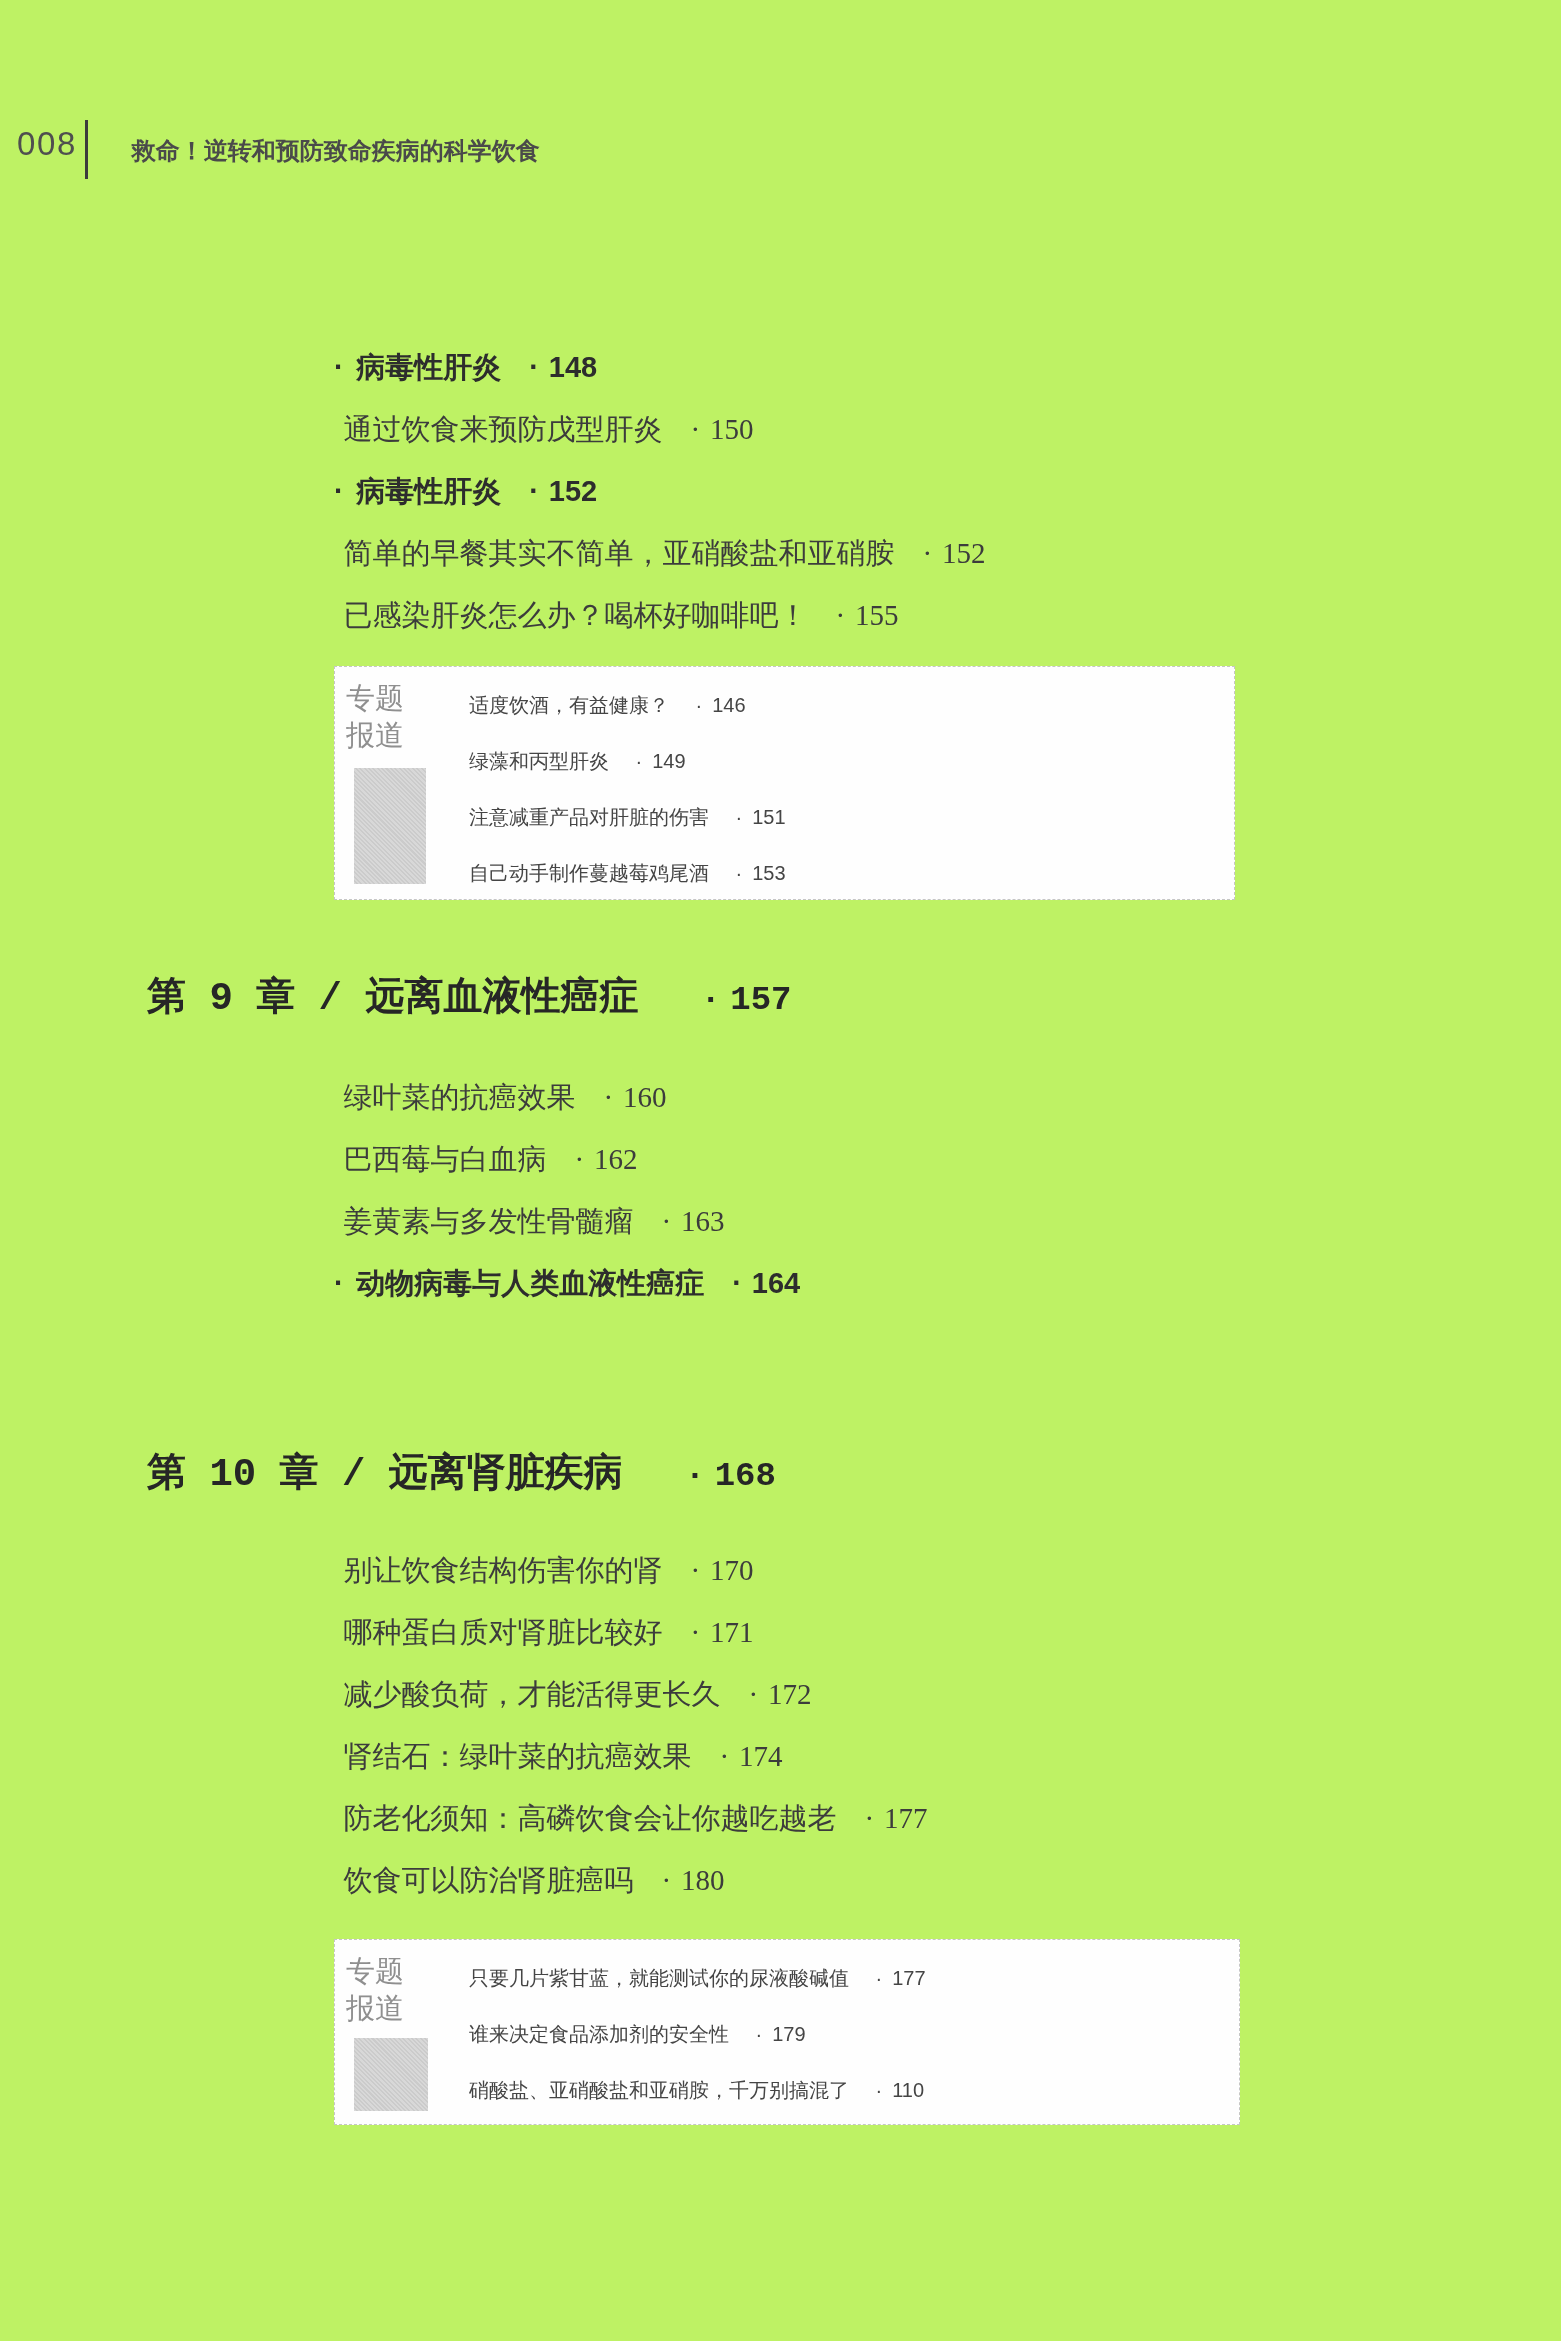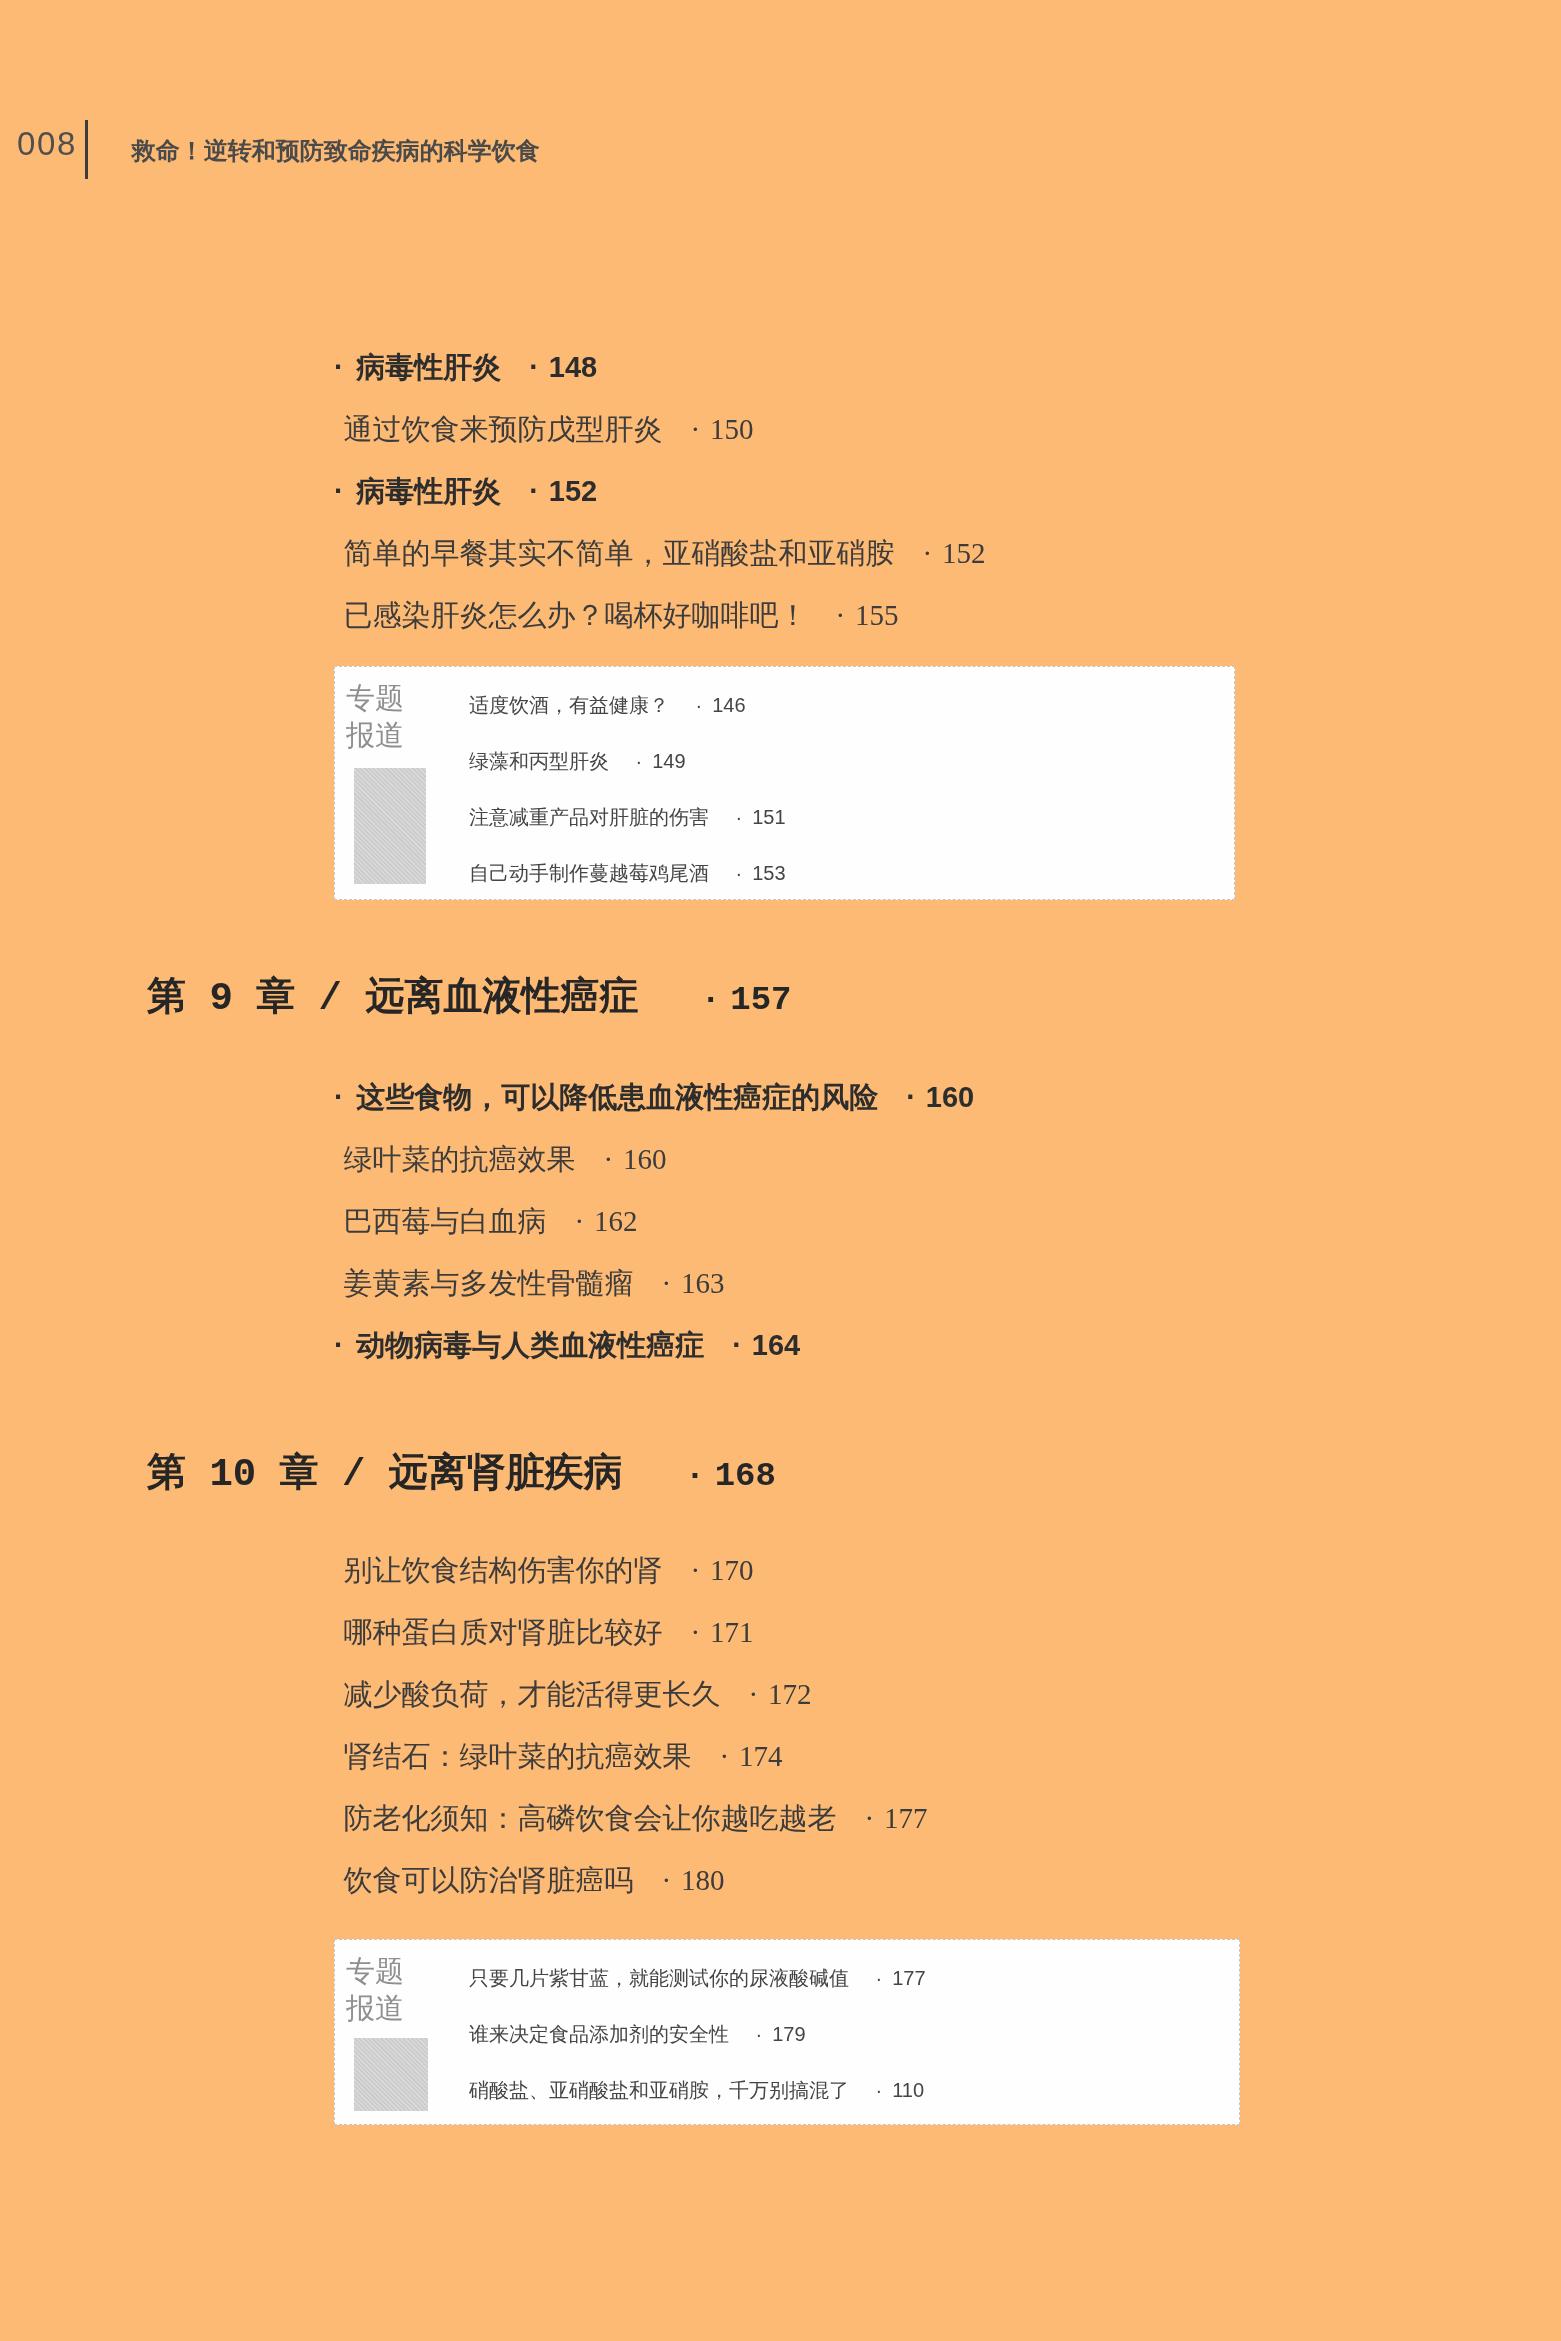--- a/index.html
+++ b/index.html
@@ -1,17 +1,17 @@
 <!DOCTYPE html>
 <html style="font-size:12.5px"><head>
 <meta charset="utf-8">
 <style>
   html,body{margin:0;padding:0;}
   body{width:1561px;height:2342px;background:#ffffff;font-family:"Liberation Sans",sans-serif;}
-  .page{position:relative;width:1561px;height:2342px;background:#fdba74;overflow:hidden;}
+  .page{position:relative;width:1561px;height:2342px;background:#bef264;overflow:hidden;}
 
   
   .hdr{position:absolute;left:17px;top:109px;display:flex;align-items:center;}
   .hdr .pageno{font-size:33px;color:#4f4f4f;font-family:"Liberation Sans",sans-serif;letter-spacing:1.6px;}
   .hdr .bar{width:3.1px;height:59px;background:#3c3c3c;margin-left:7.8px;margin-right:44px;margin-top:11px;}
   .hdr .booktitle{font-size:24px;font-weight:600;color:#4a4a4a;margin-top:14px;}
 
   
   .rows{position:absolute;}
   .row{height:62px;line-height:62px;font-size:29px;color:#3c3c3c;white-space:nowrap;}
@@ -99,23 +99,20 @@
         <span>自己动手制作蔓越莓鸡尾酒</span><span class="pnum"><span>·</span><span class="n">153</span></span>
       </div>
     </div>
   </div>
 
   <div class="chapter ch9">
     <span>第 9 章 / 远离血液性癌症</span><span class="cpnum"><span>·</span><span class="n">157</span></span>
   </div>
 
   <div class="rows groupB">
-    <div class="row boldrow">
-      <span class="lead-dot">·</span><span>这些食物，可以降低患血液性癌症的风险</span><span class="pnum"><span>·</span><span class="n">160</span></span>
-    </div>
     <div class="row serif">
       <span>绿叶菜的抗癌效果</span><span class="pnum"><span>·</span><span class="n">160</span></span>
     </div>
     <div class="row serif">
       <span>巴西莓与白血病</span><span class="pnum"><span>·</span><span class="n">162</span></span>
     </div>
     <div class="row serif">
       <span>姜黄素与多发性骨髓瘤</span><span class="pnum"><span>·</span><span class="n">163</span></span>
     </div>
     <div class="row boldrow">

